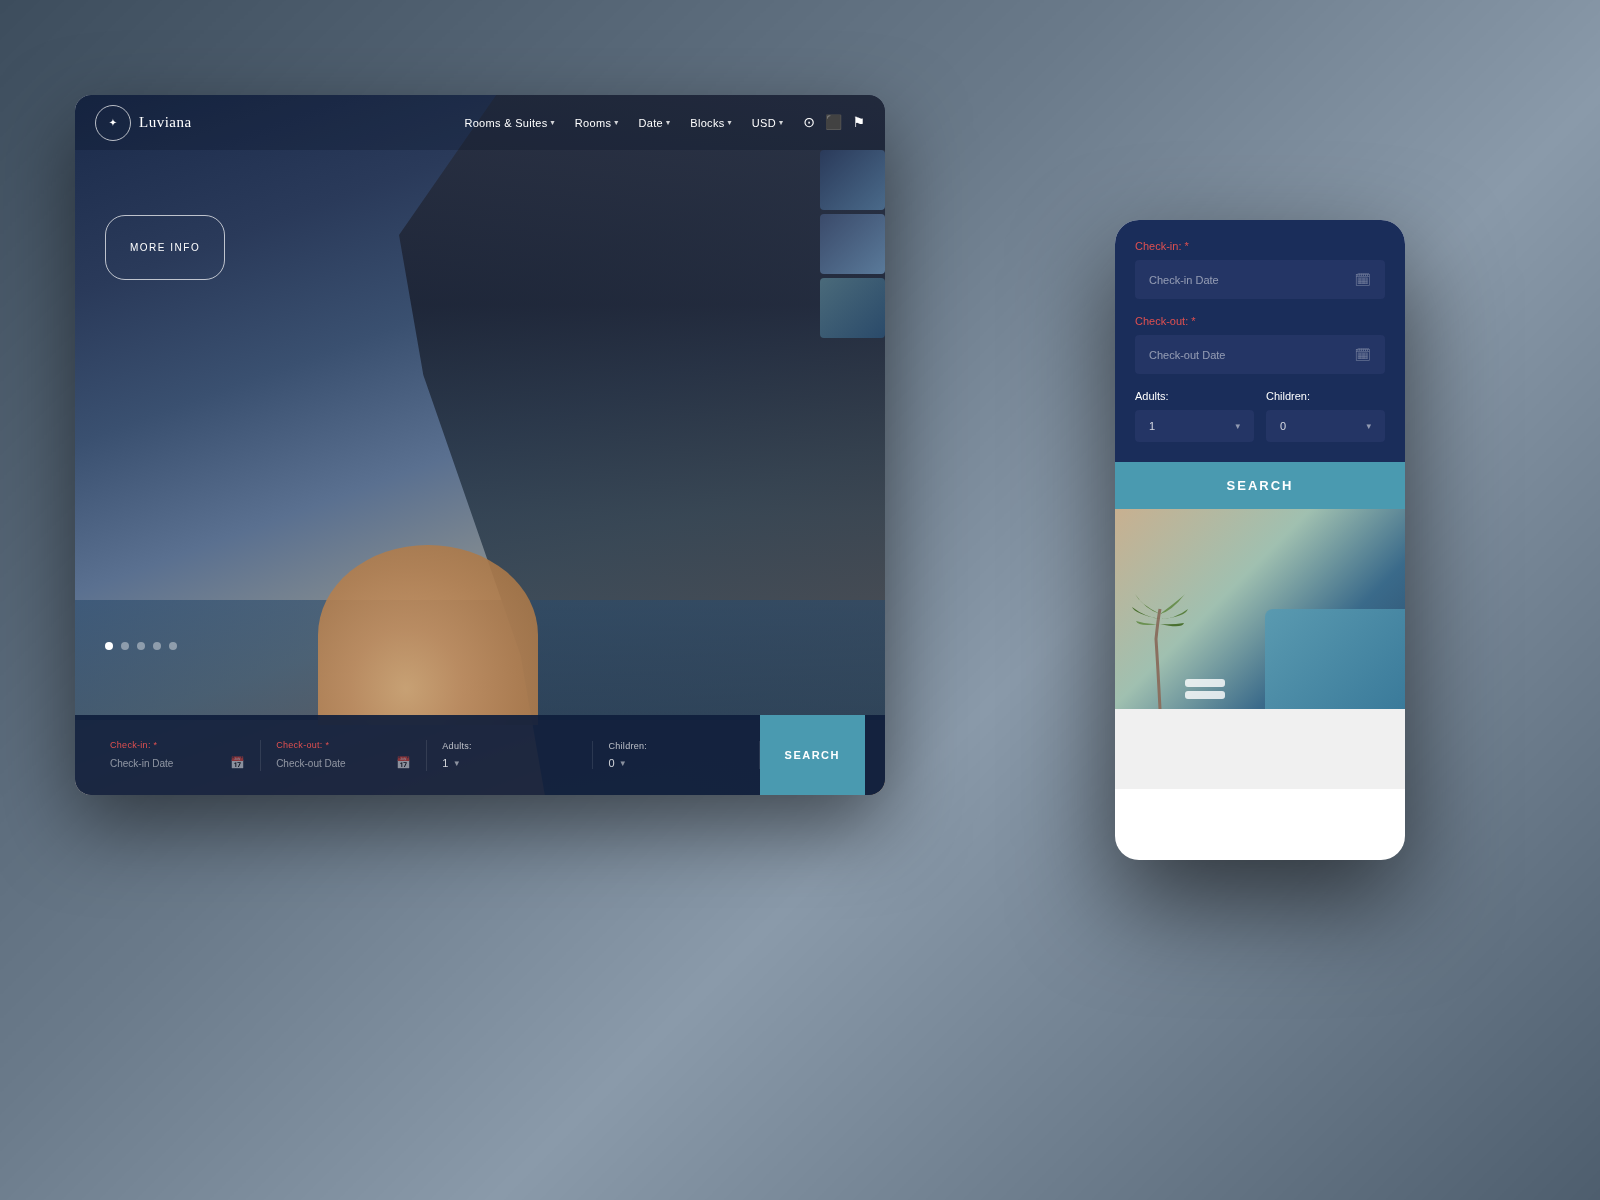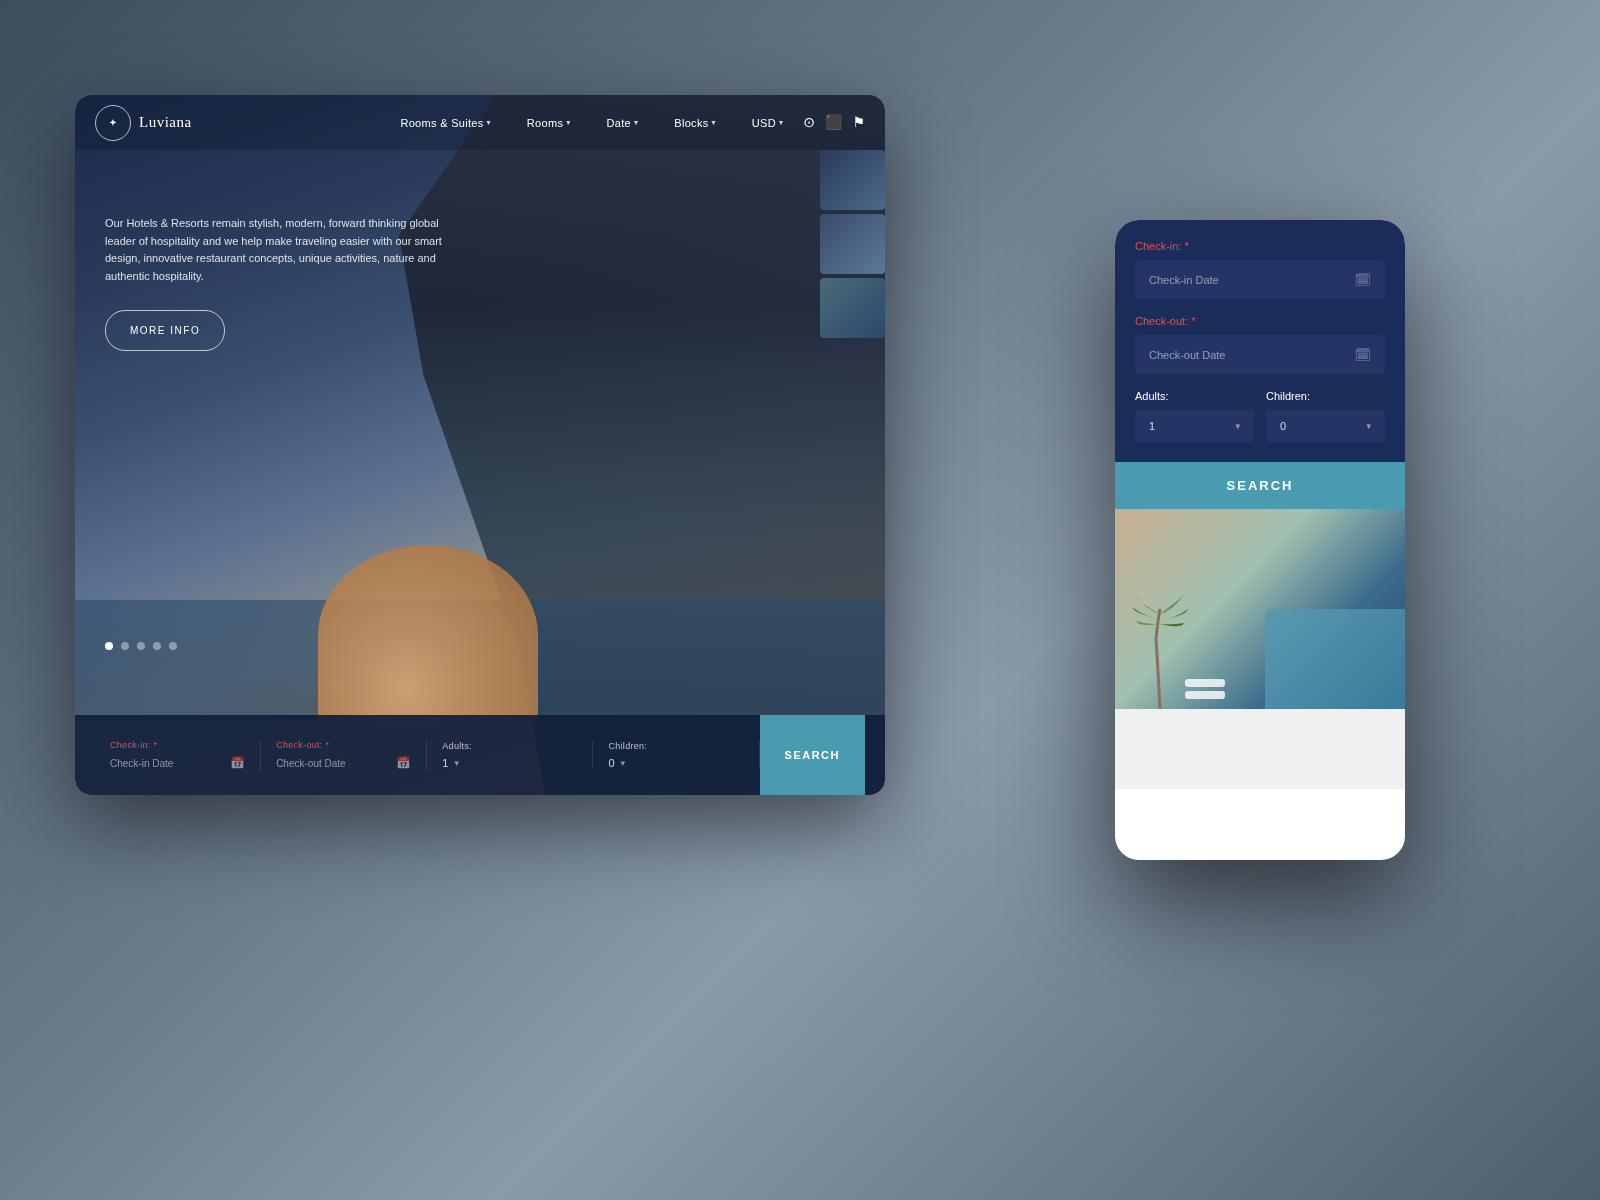--- a/index.html
+++ b/index.html
@@ -122,21 +122,21 @@
       color: white;
     }
     .logo-text {
       font-size: 15px;
       color: white;
       letter-spacing: 0.5px;
     }
     .nav-links {
       display: flex;
       align-items: center;
-      gap: 36px;
+      gap: 20px;
       margin-left: auto;
       margin-right: 20px;
       justify-content: center;
     }
     .nav-link {
       color: white;
       font-size: 11px;
       cursor: pointer;
       display: flex;
       align-items: center;
@@ -181,21 +181,21 @@
       color: rgba(255,255,255,0.85);
       line-height: 1.6;
       margin-bottom: 25px;
       font-family: Arial, sans-serif;
       font-style: normal;
     }
     .more-info-btn {
       border: 1.5px solid rgba(255,255,255,0.7);
       background: transparent;
       color: white;
-      padding: 14px 24px;
+      padding: 26px 24px;
       font-size: 10px;
       letter-spacing: 1.5px;
       border-radius: 20px;
       cursor: pointer;
       font-family: Arial, sans-serif;
       text-align: center;
     }
 
     
     .slider-dots {
@@ -456,21 +456,20 @@
         </span>
       </div>
       <div class="nav-icons">
         <span class="nav-icon">⊙</span>
         <span class="nav-icon">⬛</span>
         <span class="nav-icon">⚑</span>
       </div>
     </nav>
 
     <div class="hero-content">
-      <p class="hero-subtitle">Our Hotels &amp; Resorts remain stylish, modern, forward thinking global leader of hospitality and we help make traveling easier with our smart design, innovative restaurant concepts, unique activities, nature and authentic hospitality.</p>
       <button class="more-info-btn">MORE INFO</button>
     </div>
 
     <div class="slider-dots">
       <div class="dot active"></div>
       <div class="dot"></div>
       <div class="dot"></div>
       <div class="dot"></div>
       <div class="dot"></div>
     </div>

